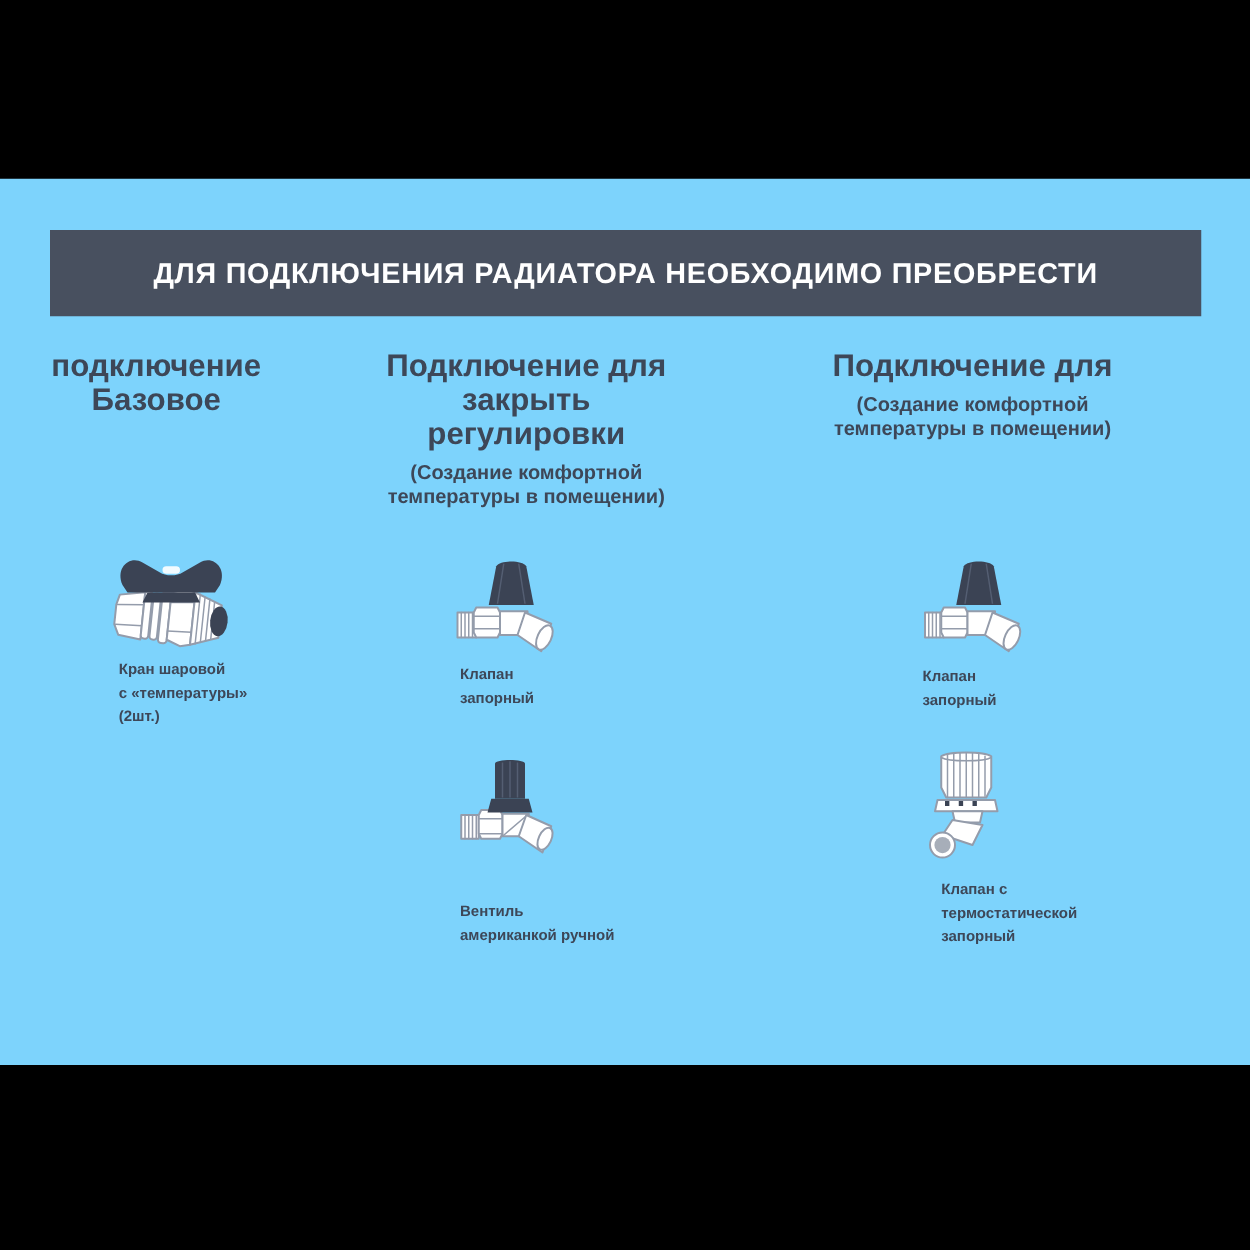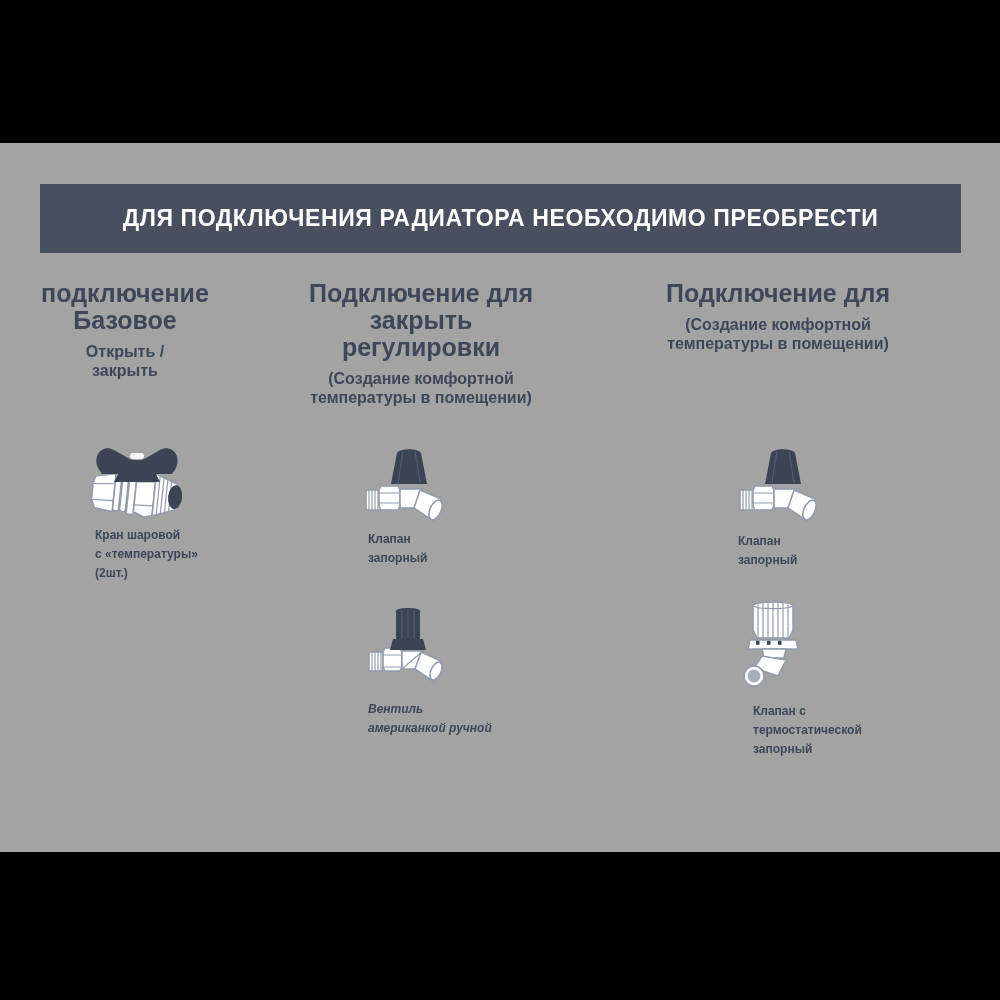--- a/index.html
+++ b/index.html
@@ -1,17 +1,17 @@
 <!DOCTYPE html>
 <html style="--banner-bg: #48505f; --text: #3d4758; --letterbox: #000000; --valve-dark: #3b4354; --valve-outline: #949cab; --valve-gray: #a7aeb9;"><head>
 <meta charset="utf-8">
 <style>
   html, body { margin:0; padding:0; background:#fff; }
   body { font-family:"Liberation Sans","DejaVu Sans",sans-serif; }
-  .frame { position:relative; width:1000px; height:1000px; background:#a3a3a3; overflow:hidden; }
+  .frame { position:relative; width:1000px; height:1000px; background:#7dd3fc; overflow:hidden; }
 
   .letterbox { position:absolute; left:0; width:1000px; background:var(--letterbox,#000); }
   .letterbox.top { top:0; height:143px; }
   .letterbox.bottom { top:852px; height:148px; }
 
   .banner { position:absolute; left:40px; top:184px; width:921px; height:69px;
             background:var(--banner-bg,#48505f); display:flex; align-items:center; justify-content:center; }
   .banner-title { color:#fff; font-size:23px; font-weight:700; letter-spacing:0.6px; white-space:nowrap; margin:0; }
 
   .col { position:absolute; top:280px; text-align:center; color:var(--text,#3d4758); }
@@ -24,21 +24,21 @@
 
   .product-img { position:absolute; }
   .caption { position:absolute; font-size:12px; font-weight:700; line-height:19px;
              color:var(--text,#3d4758); text-align:left; white-space:nowrap; }
 
   #img-p11 { left:88px;  top:442px; }
   #cap-p11 { left:95px;  top:526px; }
   #img-p21 { left:364px; top:446px; }
   #cap-p21 { left:368px; top:530px; }
   #img-p22 { left:368px; top:604px; }
-  #cap-p22 { left:368px; top:700px;font-style:italic; }
+  #cap-p22 { left:368px; top:720px; }
   #img-p31 { left:738px; top:446px; }
   #cap-p31 { left:738px; top:532px; }
   #img-p32 { left:740px; top:600px; }
   #cap-p32 { left:737px; top:702px;margin-left:16px; }
 
   
   .vo  { stroke:var(--valve-outline,#949cab); fill:#fff; stroke-width:1.6; stroke-linejoin:round; stroke-linecap:round; }
   .vl  { stroke:var(--valve-outline,#949cab); fill:none; stroke-width:1.2; stroke-linecap:round; }
   .vd  { fill:var(--valve-dark,#3b4354); }
   .vdl { stroke:#545e72; stroke-width:1.2; fill:none; }
@@ -54,24 +54,20 @@
 
   <header class="banner">
     <h1 class="banner-title">ДЛЯ ПОДКЛЮЧЕНИЯ РАДИАТОРА НЕОБХОДИМО ПРЕОБРЕСТИ</h1>
   </header>
 
   <section class="col col1">
     <h2 class="title">
       <span class="line">подключение</span>
       <span class="line">Базовое</span>
     </h2>
-    <p class="subtitle">
-      <span class="line">Открыть /</span>
-      <span class="line">закрыть</span>
-    </p>
   </section>
 
   <section class="col col2">
     <h2 class="title">
       <span class="line">Подключение для</span>
       <span class="line">закрыть регулировки</span>
     </h2>
     <p class="subtitle">
       <span class="line">(Создание комфортной</span>
       <span class="line">температуры в помещении)</span>

